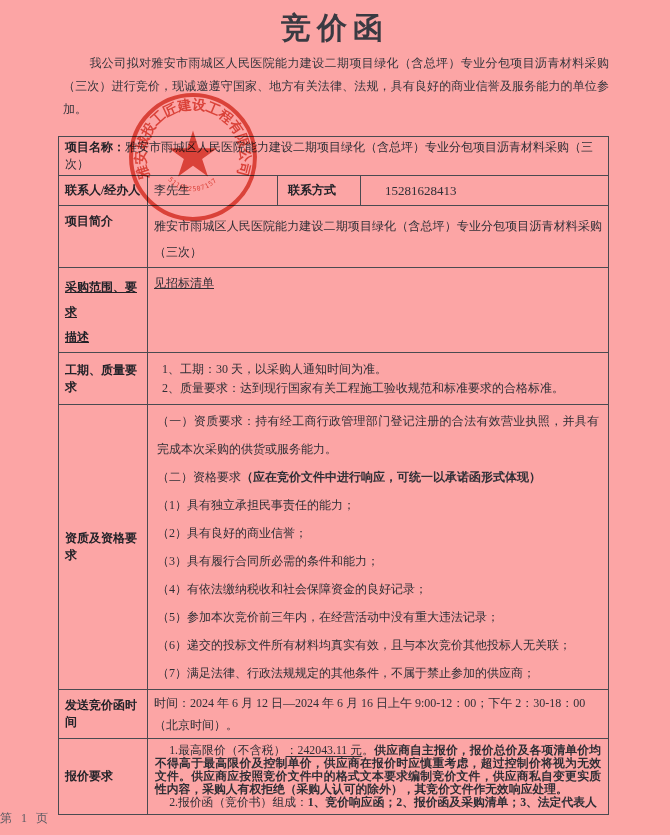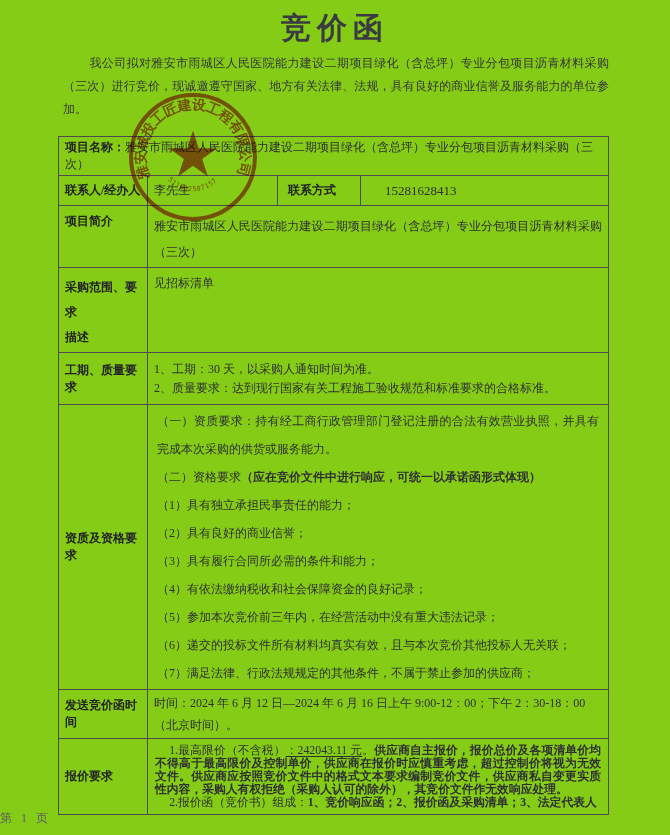--- a/index.html
+++ b/index.html
@@ -4,21 +4,21 @@
 <style>
   * { margin: 0; padding: 0; box-sizing: border-box; }
   html,body { width: 670px; }
   body {
     font-family: "Liberation Serif", "DejaVu Serif", serif;
     background: #ffffff;
   }
   .page {
     position: relative;
     width: 670px; height: 835px;
-    background: #84cc16;
+    background: #fca5a5;
     color: #33333a;
     overflow: hidden;
   }
   .doc-title {
     position: absolute; top: 8px; left: 0; right: 0;
     text-align: center;
     font-size: 30px; font-weight: bold;
     letter-spacing: 6px;
     color: #3a3a42;
   }
@@ -44,28 +44,28 @@
     overflow: hidden;
   }
   .lbl { font-weight: bold; font-size: 11.5px; white-space: pre-line; color: #222228; }
   .lbl-inline { font-weight: bold; font-size: 12px; color: #222228; }
   .val { font-weight: normal; }
   td.c-top { vertical-align: top; padding-top: 7px; }
   .r1 td { height: 28px; }
   .r2 td { height: 38px; }
   .r3 td { height: 30px; }
   .r4 td { height: 55px; }
-  .r5 td { height: 56px; }
+  .r5 td { height: 56px; text-decoration: underline; }
   .r6 td { height: 52px; }
   .r7 td { height: 283px; }
   .r8 td { height: 44px; }
   .r9 td { height: 76px; }
   .r4 .content { line-height: 26px; text-align: justify; }
   .r5 .lbl { line-height: 25px; }
-  .r6 .content div { line-height: 19px; }
+  .r6 .content div { line-height: 19px; margin-left: 8px; }
   .r7 .content { line-height: 28px; text-align: justify; padding-left: 9px; padding-right: 9px; }
   .r7 .lbl { text-align: left; line-height: 17px; }
   .r8 .content { line-height: 22px; }
   .r9 .content {
     font-size: 11.8px; line-height: 12.9px;
     text-align: justify; padding: 2px 7px;
   }
   .r9 .content p { text-indent: 1.2em; }
   .bold-seg { font-weight: bold; }
   .ul-seg { text-decoration: underline; text-underline-offset: 2px; }

